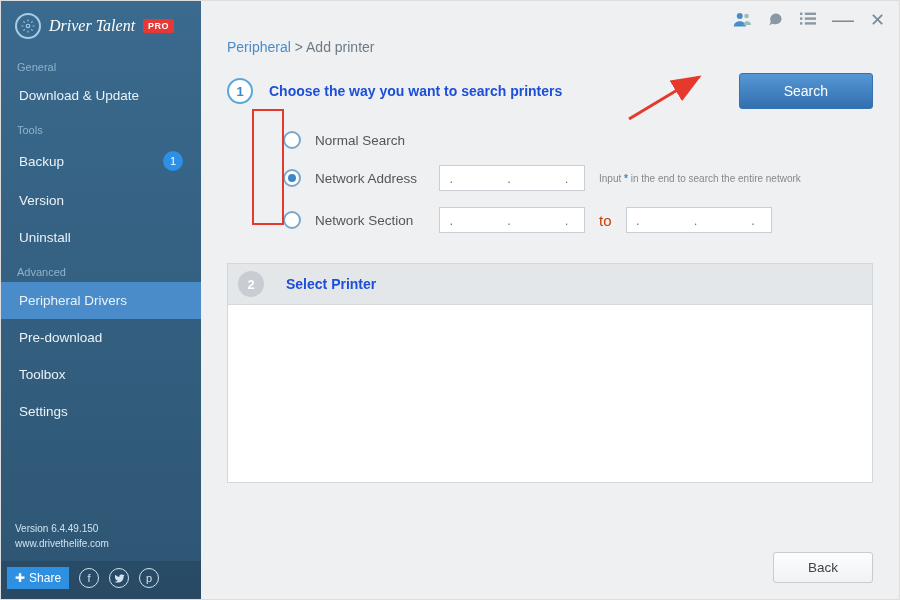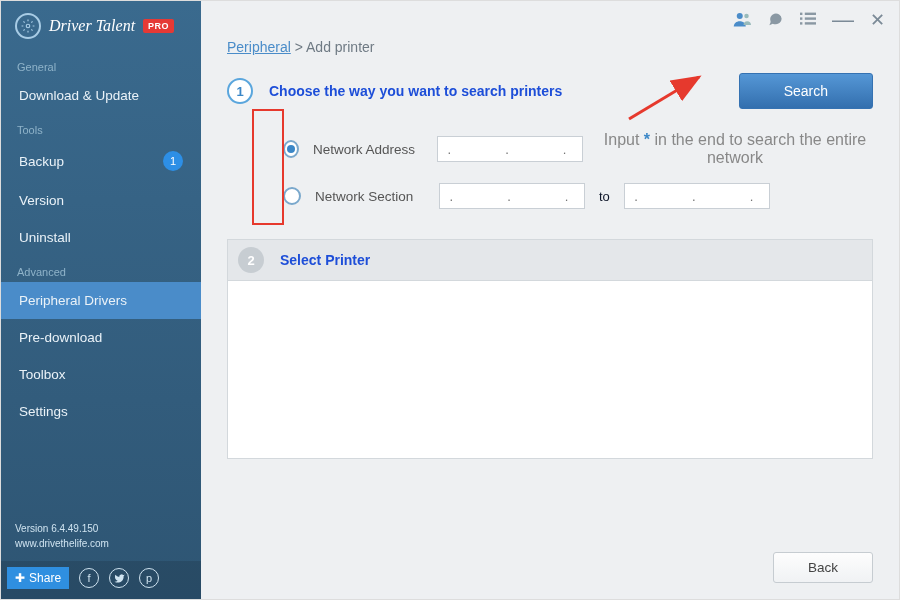--- a/index.html
+++ b/index.html
@@ -20,45 +20,45 @@
     .version-block { padding: 10px 14px; font-size: 10px; color: #cfe3f0; line-height: 1.5; }
     .share-row { display: flex; align-items: center; gap: 10px; padding: 6px 0 10px 0; background: rgba(0,0,0,0.12); }
     .share-btn { background: #2f8fe0; color: #fff; font-size: 12px; padding: 4px 8px; display: inline-flex; align-items: center; gap: 4px; margin-left: 6px; }
     .social-icon { width: 20px; height: 20px; border: 1.5px solid #cfe3f0; border-radius: 50%; display: inline-flex; align-items: center; justify-content: center; color: #cfe3f0; font-size: 11px; cursor: pointer; }
 
     
     .main { flex: 1; display: flex; flex-direction: column; background: #eef0f2; position: relative; }
     .title-icons { position: absolute; top: 8px; right: 14px; display: flex; gap: 16px; align-items: center; color: #7b8a97; }
     .title-icon { cursor: pointer; font-size: 15px; }
     .breadcrumb { padding: 38px 26px 10px; font-size: 14px; color: #6f7a84; }
-    .breadcrumb a { color: #4a8cc9; text-decoration: underline; cursor: pointer; }
+    .breadcrumb a { color: #4a8cc9; cursor: pointer; }
     .content { padding: 8px 26px 0 26px; flex: 1; position: relative; }
     
     .step-head { display: flex; align-items: center; gap: 16px; margin-bottom: 14px; }
     .step-circle { width: 26px; height: 26px; border-radius: 50%; display: flex; align-items: center; justify-content: center; font-size: 13px; font-weight: 600; }
     .step-circle.active { background: #fff; border: 2px solid #5aa6dd; color: #3b87c7; }
     .step-circle.inactive { background: #c7cdd2; color: #fff; }
     .step-title { font-weight: 600; font-size: 14px; color: #1d4ed8; }
     .search-btn { margin-left: auto; background: linear-gradient(180deg, #5597d6 0%, #336fae 100%); color: #fff; border: 1px solid #3572b2; border-radius: 3px; padding: 9px 44px; font-size: 14px; cursor: pointer; }
     
     .options-box { border: 2px solid #e6392d; padding: 8px 6px; width: 32px; position: absolute; left: 300px; top: 141px; height: 116px; z-index: 5; pointer-events: none; }
     
     .option-row { display: flex; align-items: center; gap: 14px; padding: 8px 0 8px 56px; font-size: 13.5px; color: #555; }
     .radio { width: 18px; height: 18px; border: 2px solid #7aa8cc; border-radius: 50%; display: inline-flex; align-items: center; justify-content: center; cursor: pointer; background: #fff; }
     .radio.selected::after { content: ""; width: 8px; height: 8px; background: #3b87c7; border-radius: 50%; }
     .ip-input { width: 146px; height: 26px; border: 1px solid #c9cfd5; background: #fff; text-align: center; font-size: 13px; letter-spacing: 6px; color: #bbb; }
-    .hint { font-size: 16px; color: #888; text-align: center; }
+    .hint { font-size: 10px; color: #888; }
     .hint .star { color: #3b87c7; font-weight: bold; }
-    .to-label { font-size: 13px; color: #0f172a; }
+    .to-label { font-size: 15px; color: #c2410c; }
     
     .arrow { position: absolute; top: 105px; left: 466px; pointer-events: none; }
     
     .select-panel { margin-top: 22px; }
     .panel-head { display: flex; align-items: center; gap: 16px; background: #e4e7ea; border: 1px solid #d3d8dc; padding: 7px 10px; }
-    .panel-head .step-title { font-size: 14px; }
+    .panel-head .step-title { font-size: 14px; margin-left: 6px; }
     .panel-body { border: 1px solid #d3d8dc; border-top: none; background: #fff; height: 178px; }
     
     .footer-btns { position: absolute; bottom: 16px; right: 26px; display: flex; gap: 16px; }
     .btn-plain { background: linear-gradient(180deg, #fdfdfd 0%, #f0f2f4 100%); border: 1px solid #c6ccd1; border-radius: 3px; padding: 7px 34px; font-size: 13.5px; color: #444; cursor: pointer; }
     
     .gear-svg { width: 14px; height: 14px; }
   </style>
 </head>
 <body>
 
@@ -164,20 +164,24 @@
 
       <div class="step-head">
         <span class="step-circle active">1</span>
         <span class="step-title">Choose the way you want to search printers</span>
         <button class="search-btn">Search</button>
       </div>
 
       <div class="options-box" style="left:51px; top:44px;"></div>
 
       <div class="option-row">
+        <span class="radio"></span>
+        <span>Normal Search</span>
+      </div>
+      <div class="option-row">
         <span class="radio selected"></span>
         <span style="min-width:110px">Network Address</span>
         <input class="ip-input" placeholder=".     .     ." style="">
         <span class="hint">
           <span>Input </span><span class="star">*</span><span> in the end to search the entire network</span>
         </span>
       </div>
       <div class="option-row">
         <span class="radio"></span>
         <span style="min-width:110px">Network Section</span>

